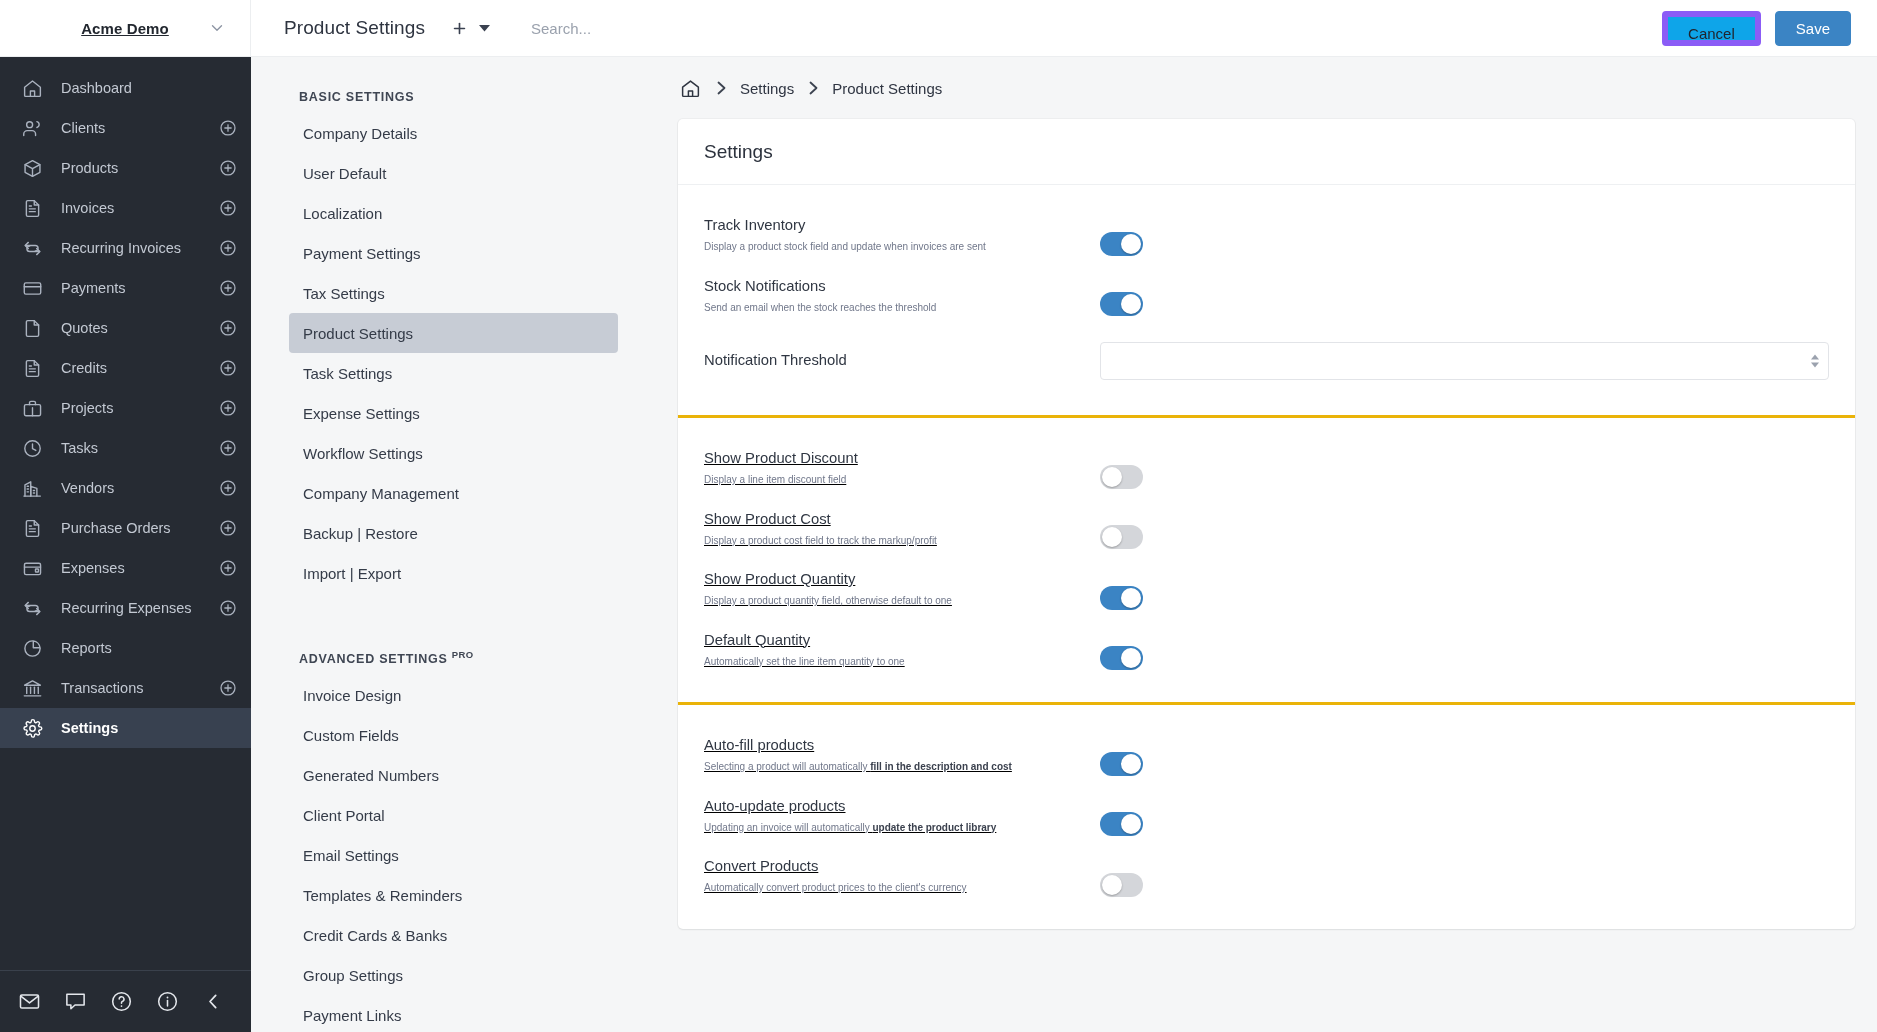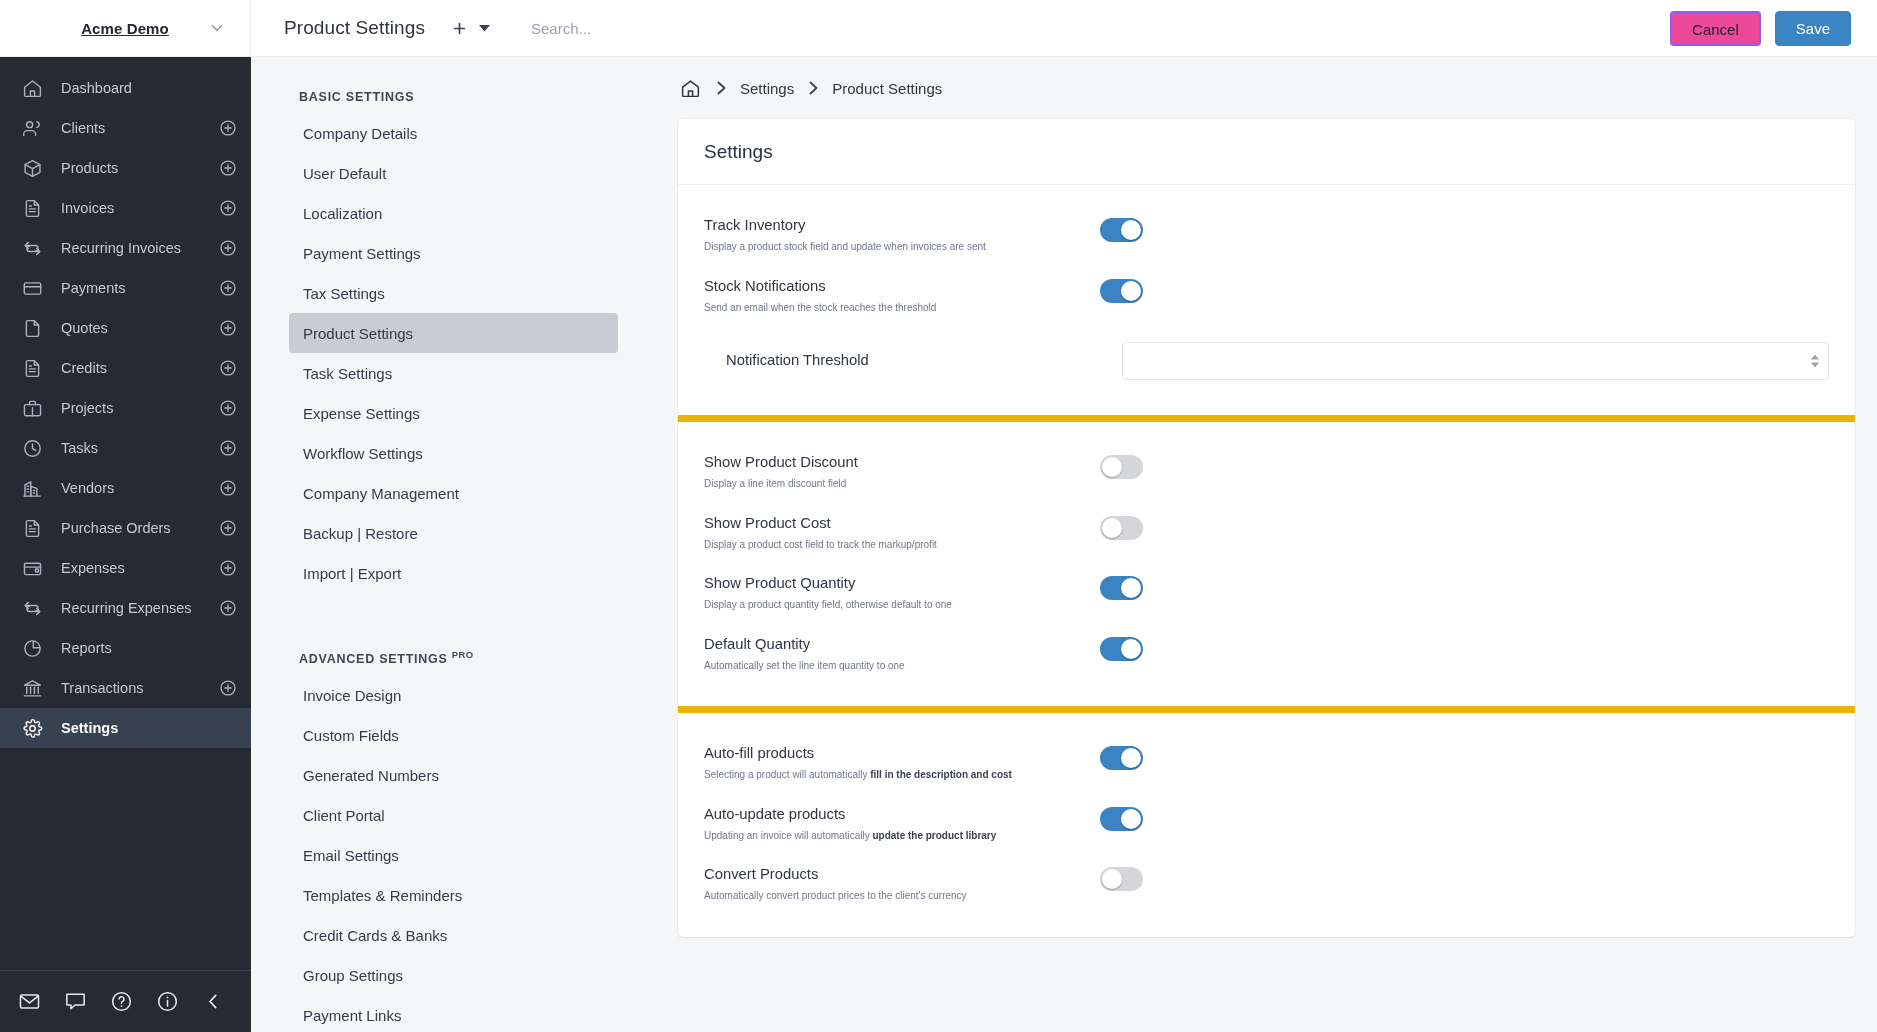--- a/index.html
+++ b/index.html
@@ -60,22 +60,22 @@
     font-family: "Liberation Sans", sans-serif;
   }
   .search-box::placeholder { color: #9aa1ad; }
   .topbar-actions { display: flex; align-items: center; gap: 14px; }
   .btn {
     font-size: 15px; border-radius: 4px; cursor: pointer;
     font-family: "Liberation Sans", sans-serif;
     padding: 0 20px; height: 35px; line-height: 33px;
   }
   .btn-cancel {
-    background: #ec4899; color: #20252e;
-    border: 2px solid #8b5cf6;
+    background: #0ea5e9; color: #20252e;
+    border: 6px solid #8b5cf6;
   }
   .btn-save {
     background: #3b84c4; color: #ffffff; border: 1px solid #3b84c4;
     font-weight: normal;
   }
 
   
   .body-wrap { flex: 1; display: flex; min-height: 0; }
 
   
@@ -173,36 +173,36 @@
     border-radius: 5px;
     box-shadow: 0 1px 2px rgba(20,25,35,.07), 0 0 0 1px rgba(20,25,35,.035);
     overflow: hidden;
   }
   .card-head {
     padding: 22px 26px 21px 26px;
     border-bottom: 1px solid #eef0f2;
   }
   .card-title { font-size: 19px; color: #2c323d; }
   .group { padding: 20px 26px 22px 26px; }
-  .group + .group { border-top: 7px solid #eab308; }
+  .group + .group { border-top: 3px solid #eab308; text-decoration: underline; }
   .row {
-    display: flex; align-items: flex-start;
+    display: flex; align-items: flex-end;
     padding: 11px 0 10px 0;
   }
   .row-label { width: 396px; min-width: 396px; padding-right: 24px; }
   .row-title {
     font-size: 14.8px; color: #2f3642; line-height: 19px;
     margin-bottom: 3px;
   }
   .row-desc {
     font-size: 10px; color: #70778a; line-height: 17.5px;
   }
   .row-desc b { color: #3b414e; font-weight: bold; }
   .row-control { flex: 1; display: flex; align-items: flex-start; padding-top: 2px; }
-  .row.single { align-items: center; padding: 14px 0 13px 0; margin-left: 22px; }
+  .row.single { align-items: center; padding: 14px 0 13px 0; }
   .row.single .row-title { margin-bottom: 0; }
 
   
   .toggle {
     width: 43px; height: 24px; border-radius: 12px;
     position: relative; cursor: pointer; flex: 0 0 43px;
     background: #d4d6da;
     transition: background .15s;
   }
   .toggle.on { background: #3b84c4; }

